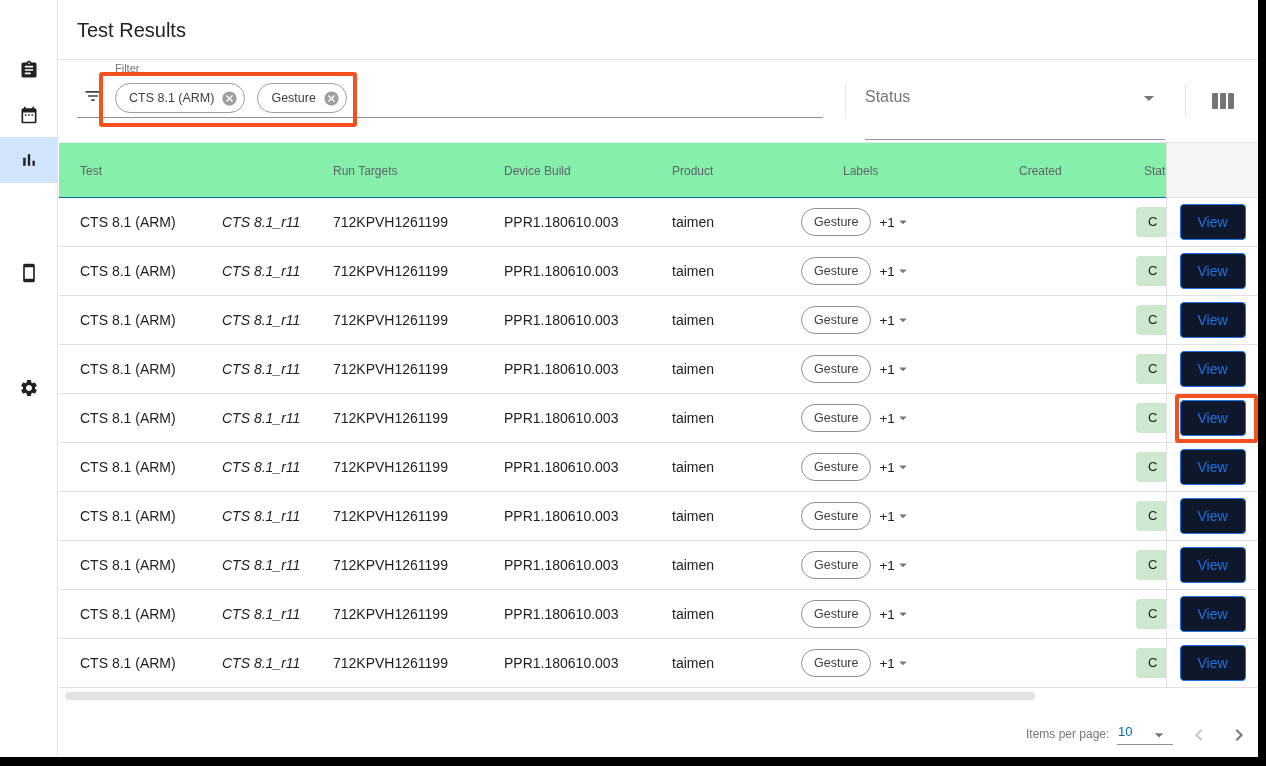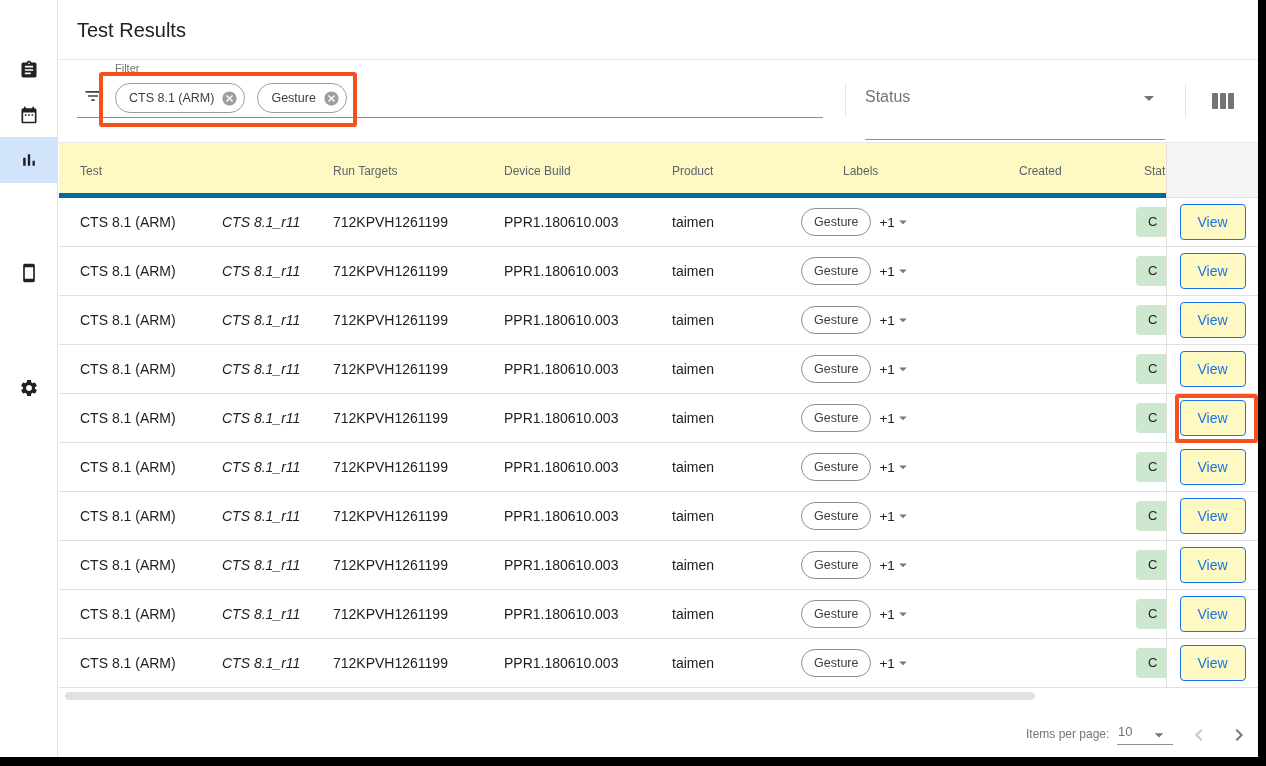--- a/index.html
+++ b/index.html
@@ -39,21 +39,21 @@
   .div1 { left:786px; } .div2 { left:1126px; }
   .status-field { position:absolute; left:806px; top:23px; width:300px; height:34px; cursor:pointer; }
   .status-text { position:absolute; left:0; top:4px; font-size:16px; color:#757575; }
   .status-caret { position:absolute; right:4px; top:2px; color:#757575; }
   .status-underline { position:absolute; left:0; top:55px; width:300px; height:1px; background:#949494; }
   .columns-btn { position:absolute; left:1149px; top:27px; width:30px; height:26px;
                  display:flex; align-items:center; justify-content:center; color:#757575; cursor:pointer; }
 
   
   .thead { position:absolute; left:59px; top:142px; width:1107px; height:56px;
-           background:#fef9c3; border-top:1px solid #e7e7e7; border-bottom:5px solid #0369a1;
+           background:#86efac; border-top:1px solid #e7e7e7; border-bottom:1px solid #0369a1;
            overflow:hidden; }
   .hc { position:absolute; top:0; height:56px; line-height:56px; font-size:12px;
         color:#5f6368; white-space:nowrap; }
   .tbody { position:absolute; left:59px; top:198px; width:1107px; height:490px; overflow:hidden; }
   .trow { position:relative; width:1107px; height:49px; border-bottom:1px solid #e0e0e0; background:#fff; }
   .cell { position:absolute; top:0; height:48px; line-height:48px; font-size:14px;
           color:#202124; white-space:nowrap; }
   .c0 { left:21px; } .c1 { left:163px;font-style:italic; } .c2 { left:274px; } .c3 { left:445px; }
   .c4 { left:613px; } .c6 { left:960px; }
   .labels-cell { position:absolute; left:742px; top:0; height:48px; display:flex; align-items:center; gap:8px; }
@@ -65,31 +65,31 @@
   .status-chip { position:absolute; left:1077px; top:9px; width:70px; height:30px;
                  background:#cde8cf; border-radius:4px; line-height:30px; padding-left:12px;
                  font-size:13px; color:#202124; }
 
   
   .action-col { position:absolute; left:1166px; top:142px; width:92px; height:546px;
                 background:#fff; border-left:1px solid #e0e0e0; }
   .action-head { height:56px; background:#f5f5f5; border-top:1px solid #e7e7e7; border-bottom:1px solid #e0e0e0; }
   .action-cell { position:relative; height:49px; border-bottom:1px solid #e0e0e0;
                  display:flex; align-items:center; justify-content:center; background:#fff; }
-  .view-btn { width:66px; height:36px; background:#fef9c3; border:1px solid #1a73e8; border-radius:4px;
+  .view-btn { width:66px; height:36px; background:#0f172a; border:1px solid #1a73e8; border-radius:4px;
               color:#1a73e8; font-size:14px; font-family:"Liberation Sans", sans-serif; cursor:pointer; }
 
   
   .hscroll-thumb { position:absolute; left:65px; top:692px; width:970px; height:8px;
                    background:#e2e2e2; border-radius:4px; cursor:pointer; }
 
   
   .ipp-label { position:absolute; left:1026px; top:727px; font-size:12px; color:#757575;text-align:right; }
   .page-size { position:absolute; left:1117px; top:720px; width:56px; height:26px; cursor:pointer; }
-  .page-size-value { position:absolute; left:1px; top:4px; font-size:13px; color:#737373; }
+  .page-size-value { position:absolute; left:1px; top:4px; font-size:13px; color:#0369a1; }
   .page-size-caret { position:absolute; left:32px; top:5px; color:#757575; }
   .page-size-underline { position:absolute; left:0; top:24px; width:56px; height:1px; background:#8f8f8f; }
   .pg-btn { position:absolute; top:723px; width:24px; height:24px; cursor:pointer; }
   .pg-prev { left:1187px; color:#c6c6c6; }
   .pg-next { left:1227px; color:#757575; }
 
   
   .hl-box { position:absolute; border:4px solid #f4511e; border-radius:3px; z-index:50; pointer-events:none; }
   .hl-filter { left:99px; top:72px; width:258px; height:55px; }
   .hl-view { left:1175px; top:394px; width:83px; height:49px; }

